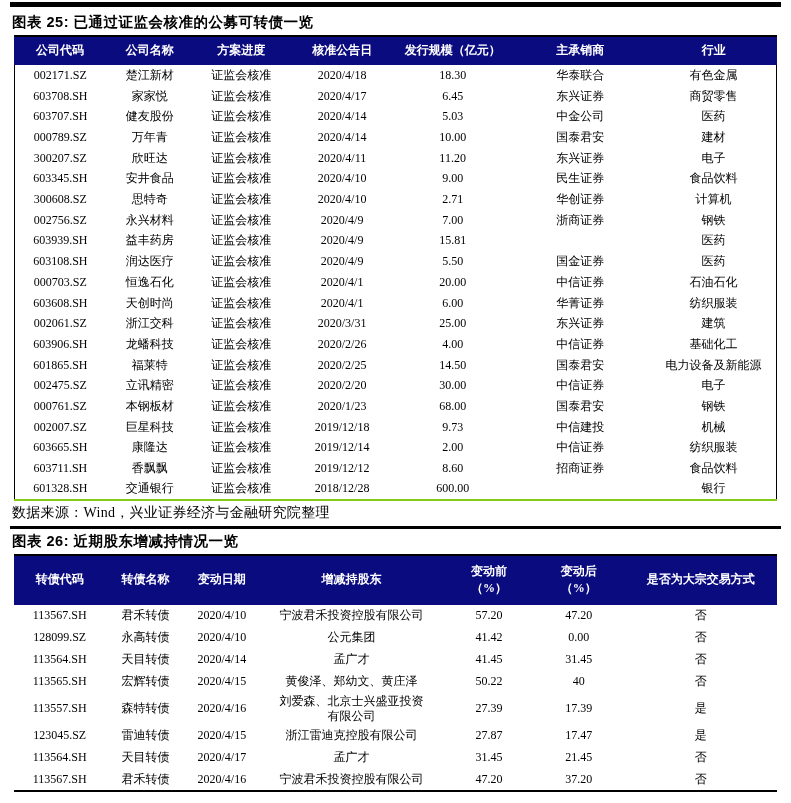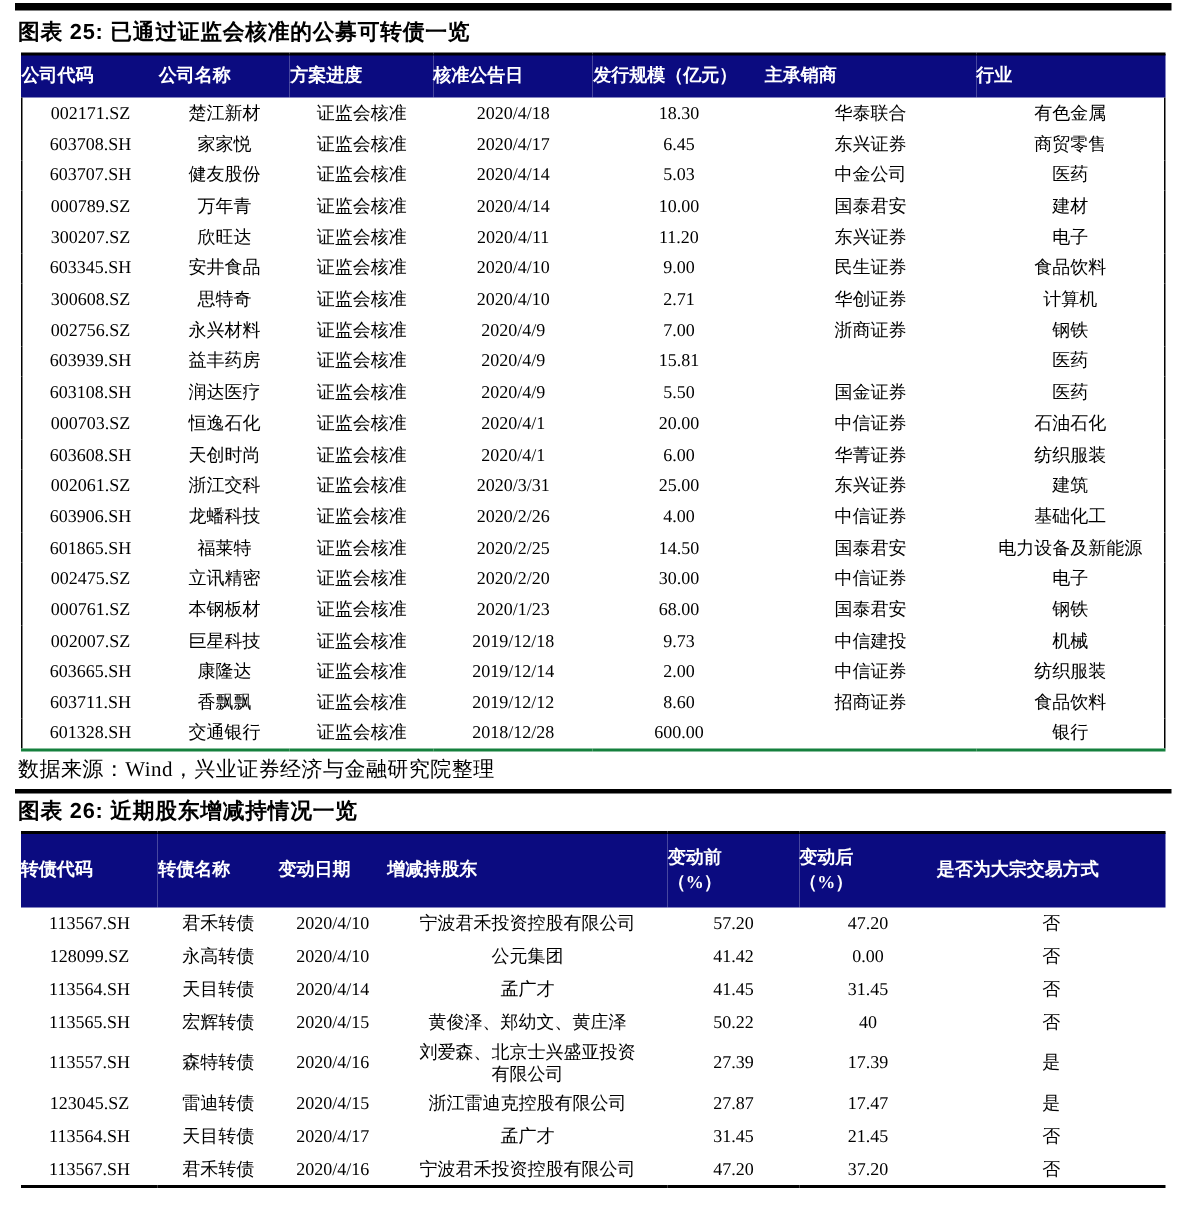--- a/index.html
+++ b/index.html
@@ -12,33 +12,33 @@
   .fig-rule-top { height:5px; background:#000; margin-bottom:3px; }
   .fig-rule-mid { height:3px; background:#000; margin-top:2px; }
   .fig-title {
     font-size:14.5px; font-weight:bold; letter-spacing:0.5px;
     padding:3px 2px 4px 2px; line-height:1.25;
     font-family:"Liberation Sans","DejaVu Sans",sans-serif;
   }
   table { width:99%; margin:0 auto; border-collapse:collapse; table-layout:fixed; }
   thead th {
     background:#0b0b80; color:#ffffff; font-weight:bold;
-    font-size:12px; text-align:left; vertical-align:middle;
+    font-size:12px; text-align:center; vertical-align:middle;
     border-top:2px solid #000; white-space:pre-line; line-height:1.45;
   }
   tbody td {
     font-size:12px; text-align:center; vertical-align:middle;
     line-height:1.25; white-space:pre-line; overflow:hidden;
   }
   
   #t25 thead th { height:29px; }
   #t25 tbody td { height:20.7px; }
   #t25 tbody tr td:first-child { border-left:1px solid #000; }
   #t25 tbody tr td:last-child  { border-right:1px solid #000; }
-  #t25 tbody tr:last-child td  { border-bottom:2px solid #15803d;margin-left:10px; }
+  #t25 tbody tr:last-child td  { border-bottom:2px solid #84cc16;margin-left:10px; }
   #t25 th:nth-child(1), #t25 td:nth-child(1) { width:12%; }
   #t25 th:nth-child(2), #t25 td:nth-child(2) { width:11.5%; }
   #t25 th:nth-child(3), #t25 td:nth-child(3) { width:12.5%; }
   #t25 th:nth-child(4), #t25 td:nth-child(4) { width:14%; }
   #t25 th:nth-child(5), #t25 td:nth-child(5) { width:15%; }
   #t25 th:nth-child(6), #t25 td:nth-child(6) { width:18.5%; }
   #t25 th:nth-child(7), #t25 td:nth-child(7) { width:16.5%; }
   
   #t26 thead th { height:50px; }
   #t26 tbody td { height:22px; padding:1px 0;margin-top:28px; }

